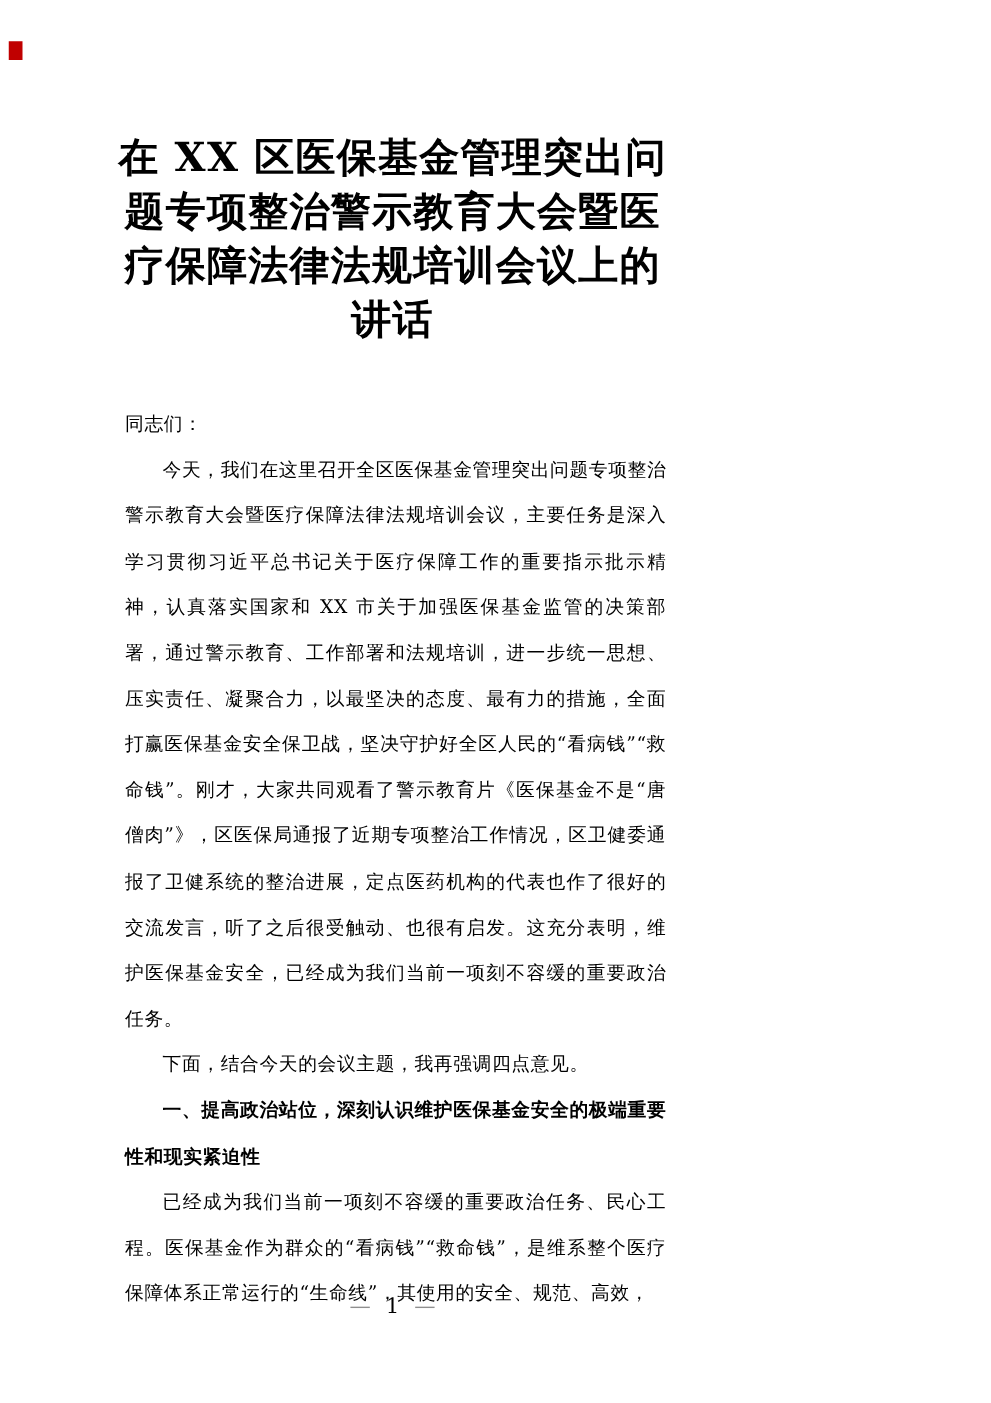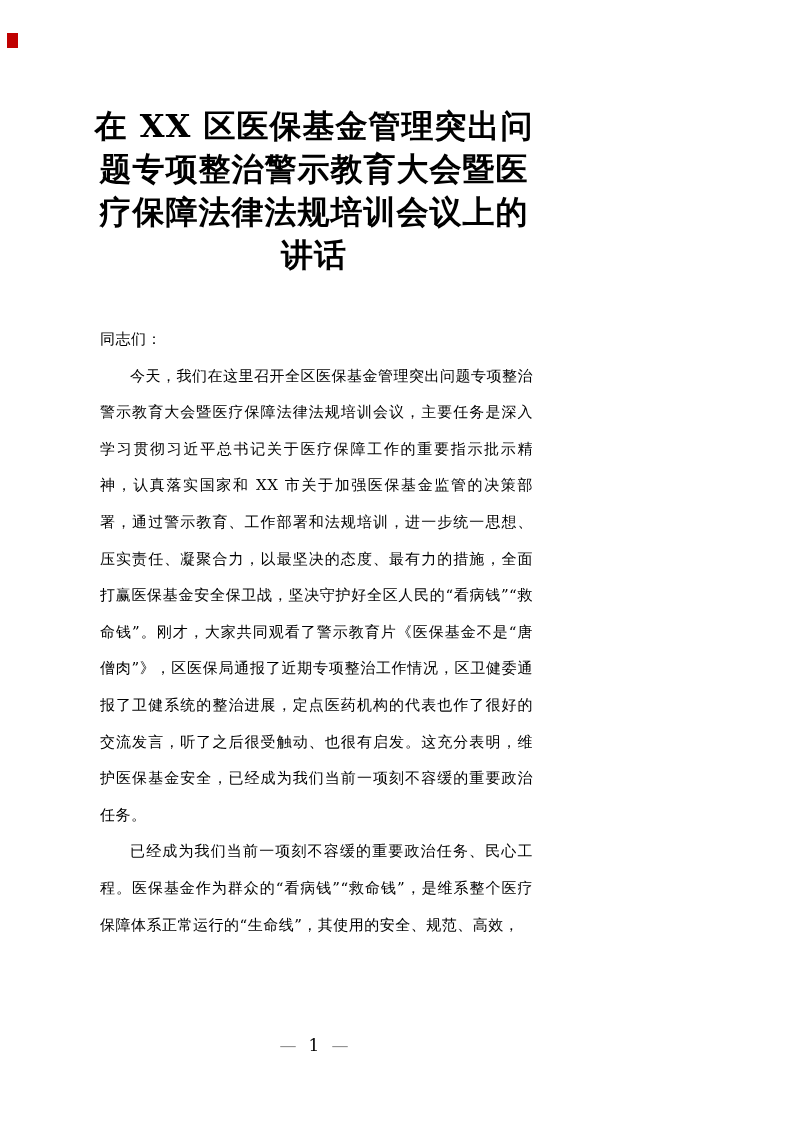--- a/index.html
+++ b/index.html
@@ -80,20 +80,22 @@
 <div class="page">
 
   <div class="red-marker"></div>
 
   <h1 class="doc-title">在 XX 区医保基金管理突出问题专项整治警示教育大会暨医疗保障法律法规培训会议上的讲话</h1>
 
   <div class="doc-body">
     <p class="salutation">同志们：</p>
     <div id="paragraphs">
         <p class="body">今天，我们在这里召开全区医保基金管理突出问题专项整治警示教育大会暨医疗保障法律法规培训会议，主要任务是深入学习贯彻习近平总书记关于医疗保障工作的重要指示批示精神，认真落实国家和 XX 市关于加强医保基金监管的决策部署，通过警示教育、工作部署和法规培训，进一步统一思想、压实责任、凝聚合力，以最坚决的态度、最有力的措施，全面打赢医保基金安全保卫战，坚决守护好全区人民的“看病钱”“救命钱”。刚才，大家共同观看了警示教育片《医保基金不是“唐僧肉”》，区医保局通报了近期专项整治工作情况，区卫健委通报了卫健系统的整治进展，定点医药机构的代表也作了很好的交流发言，听了之后很受触动、也很有启发。这充分表明，维护医保基金安全，已经成为我们当前一项刻不容缓的重要政治任务。</p>
+        <p class="body">下面，结合今天的会议主题，我再强调四点意见。</p>
+        <p class="heading">一、提高政治站位，深刻认识维护医保基金安全的极端重要性和现实紧迫性</p>
         <p class="body">已经成为我们当前一项刻不容缓的重要政治任务、民心工程。医保基金作为群众的“看病钱”“救命钱”，是维系整个医疗保障体系正常运行的“生命线”，其使用的安全、规范、高效，</p>
       </div>
   </div>
 
   <div class="page-footer">
     <span class="dash">—</span><span class="page-num">1</span><span class="dash">—</span>
   </div>
 
 </div>
 

